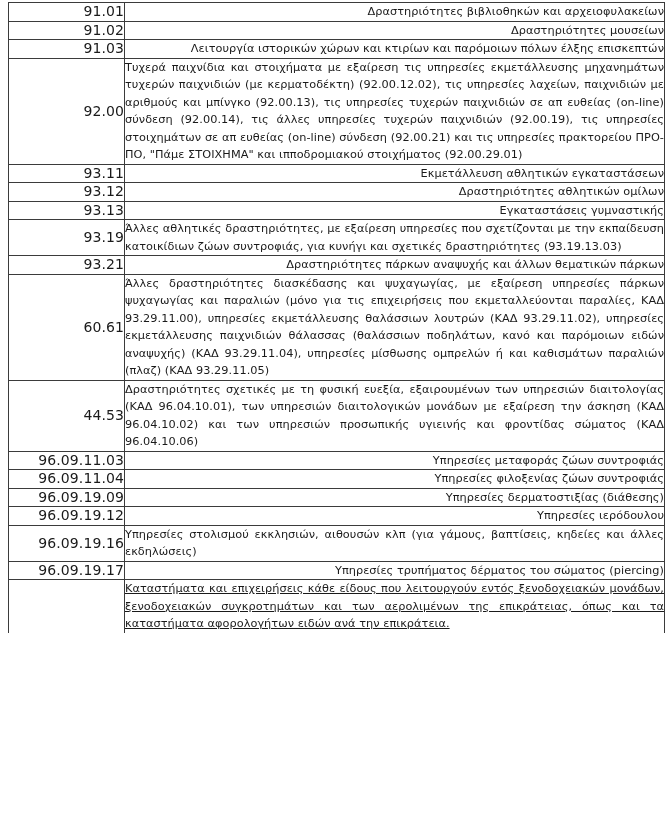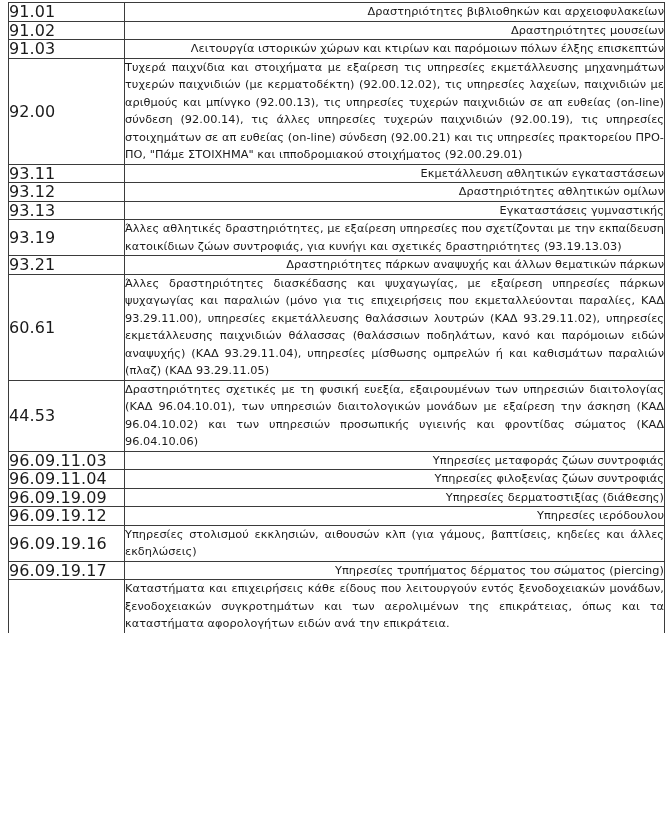--- a/index.html
+++ b/index.html
@@ -29,43 +29,45 @@
   }
   table.kad-table td {
     border: 1px solid #3b3b3b;
     vertical-align: middle;
     padding: 0;
     color: #1a1a1a;
   }
   td.code-cell {
     width: 115px;
     padding: 4px 0 4px 10px;
-    font-size: 16px;
+    font-size: 14px;
     line-height: 15px;
     white-space: nowrap;
     letter-spacing: 0.1px;
+    text-align: right;
   }
   td.desc-cell {
     width: 539px;
     padding: 5px 9px 6px 7px;
     font-size: 11.3px;
     line-height: 17.5px;
     text-align: right;
     letter-spacing: 0.05px;
   }
   td.desc-cell.justified {
     text-align: justify;
     text-justify: inter-word;
   }
   td.desc-cell.justified > span {
     display: block;
   }
   
   tr.clipped td {
     border-bottom: none;
+    text-decoration: underline;
   }
 </style>
 </head>
 <body>
 
 <div class="page">
   <table class="kad-table">
     <tbody>
         <tr>
           <td class="code-cell">91.01</td>

